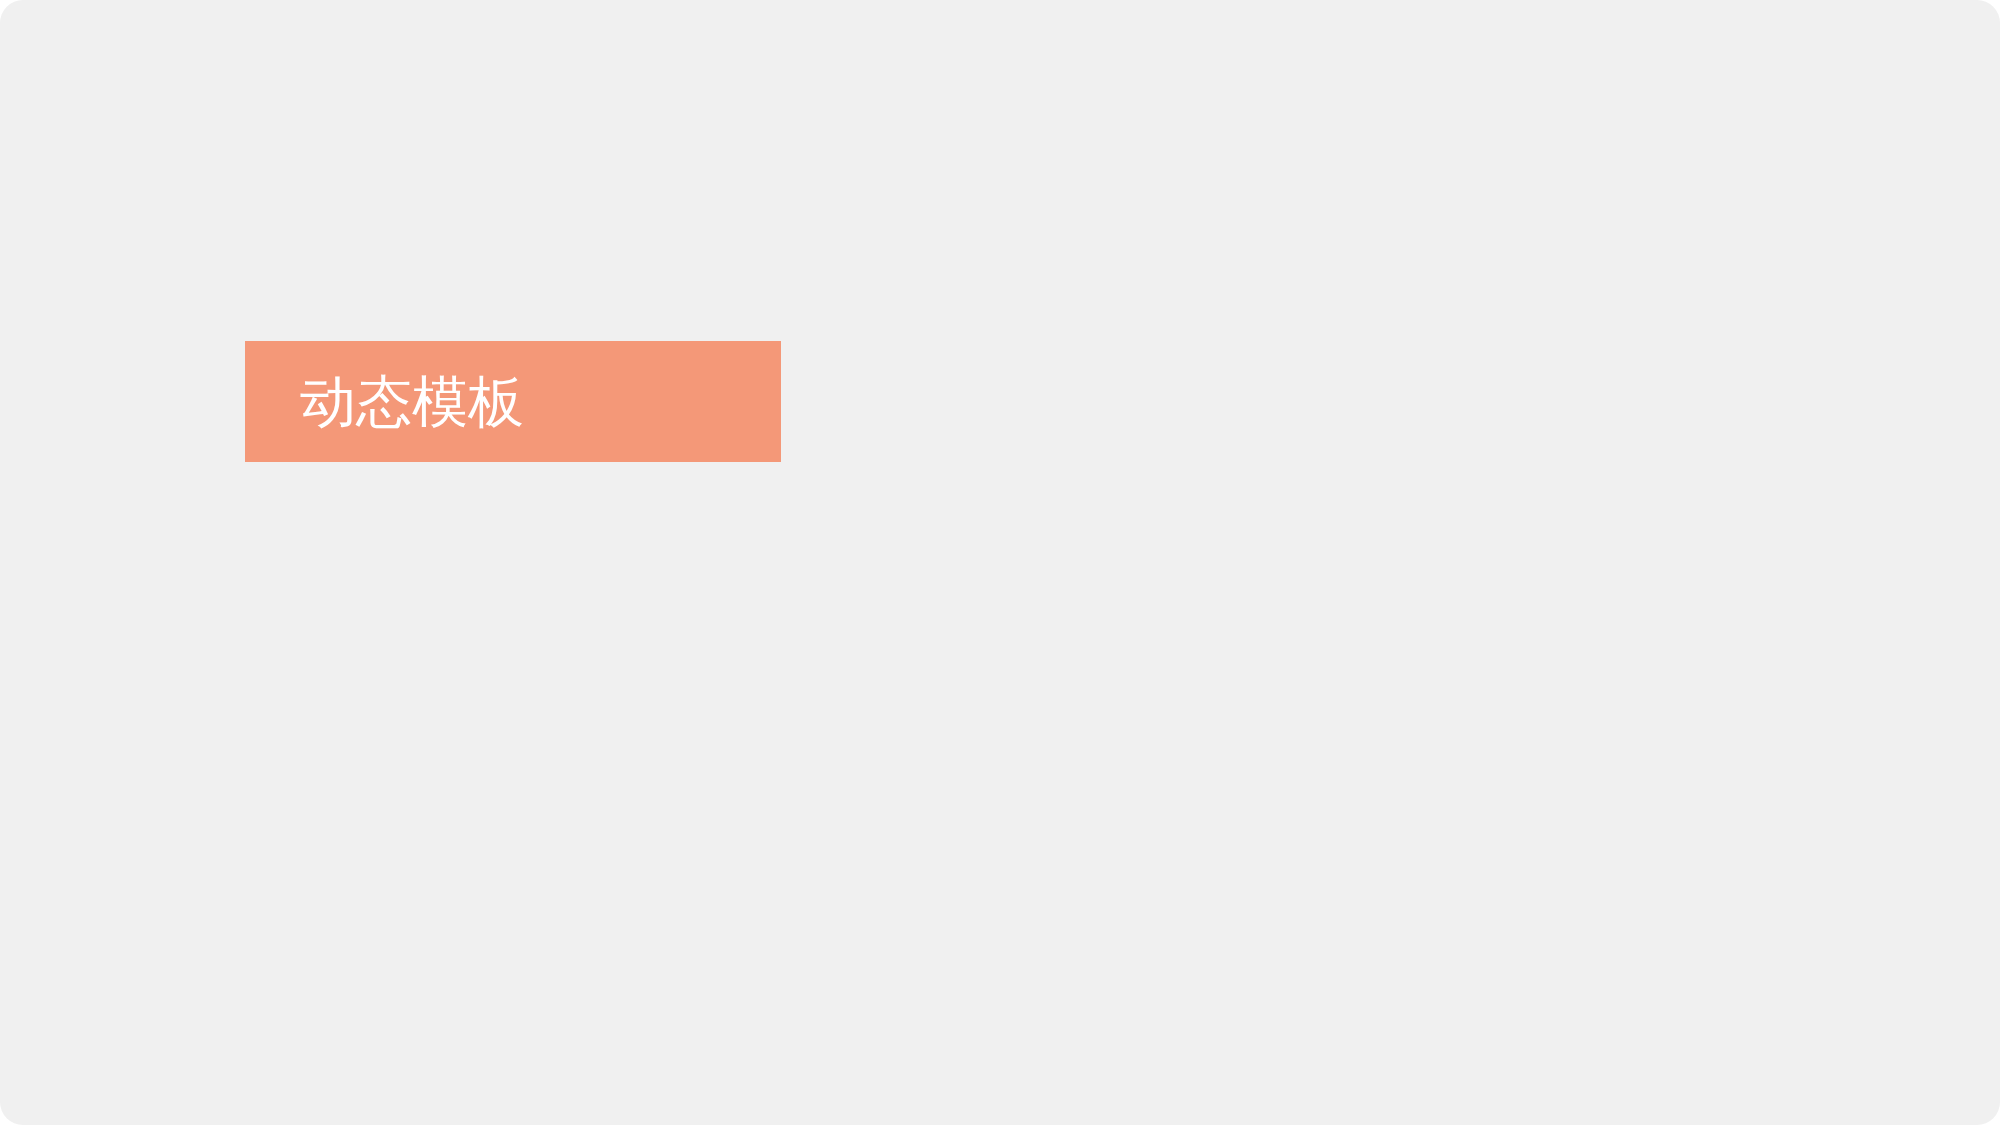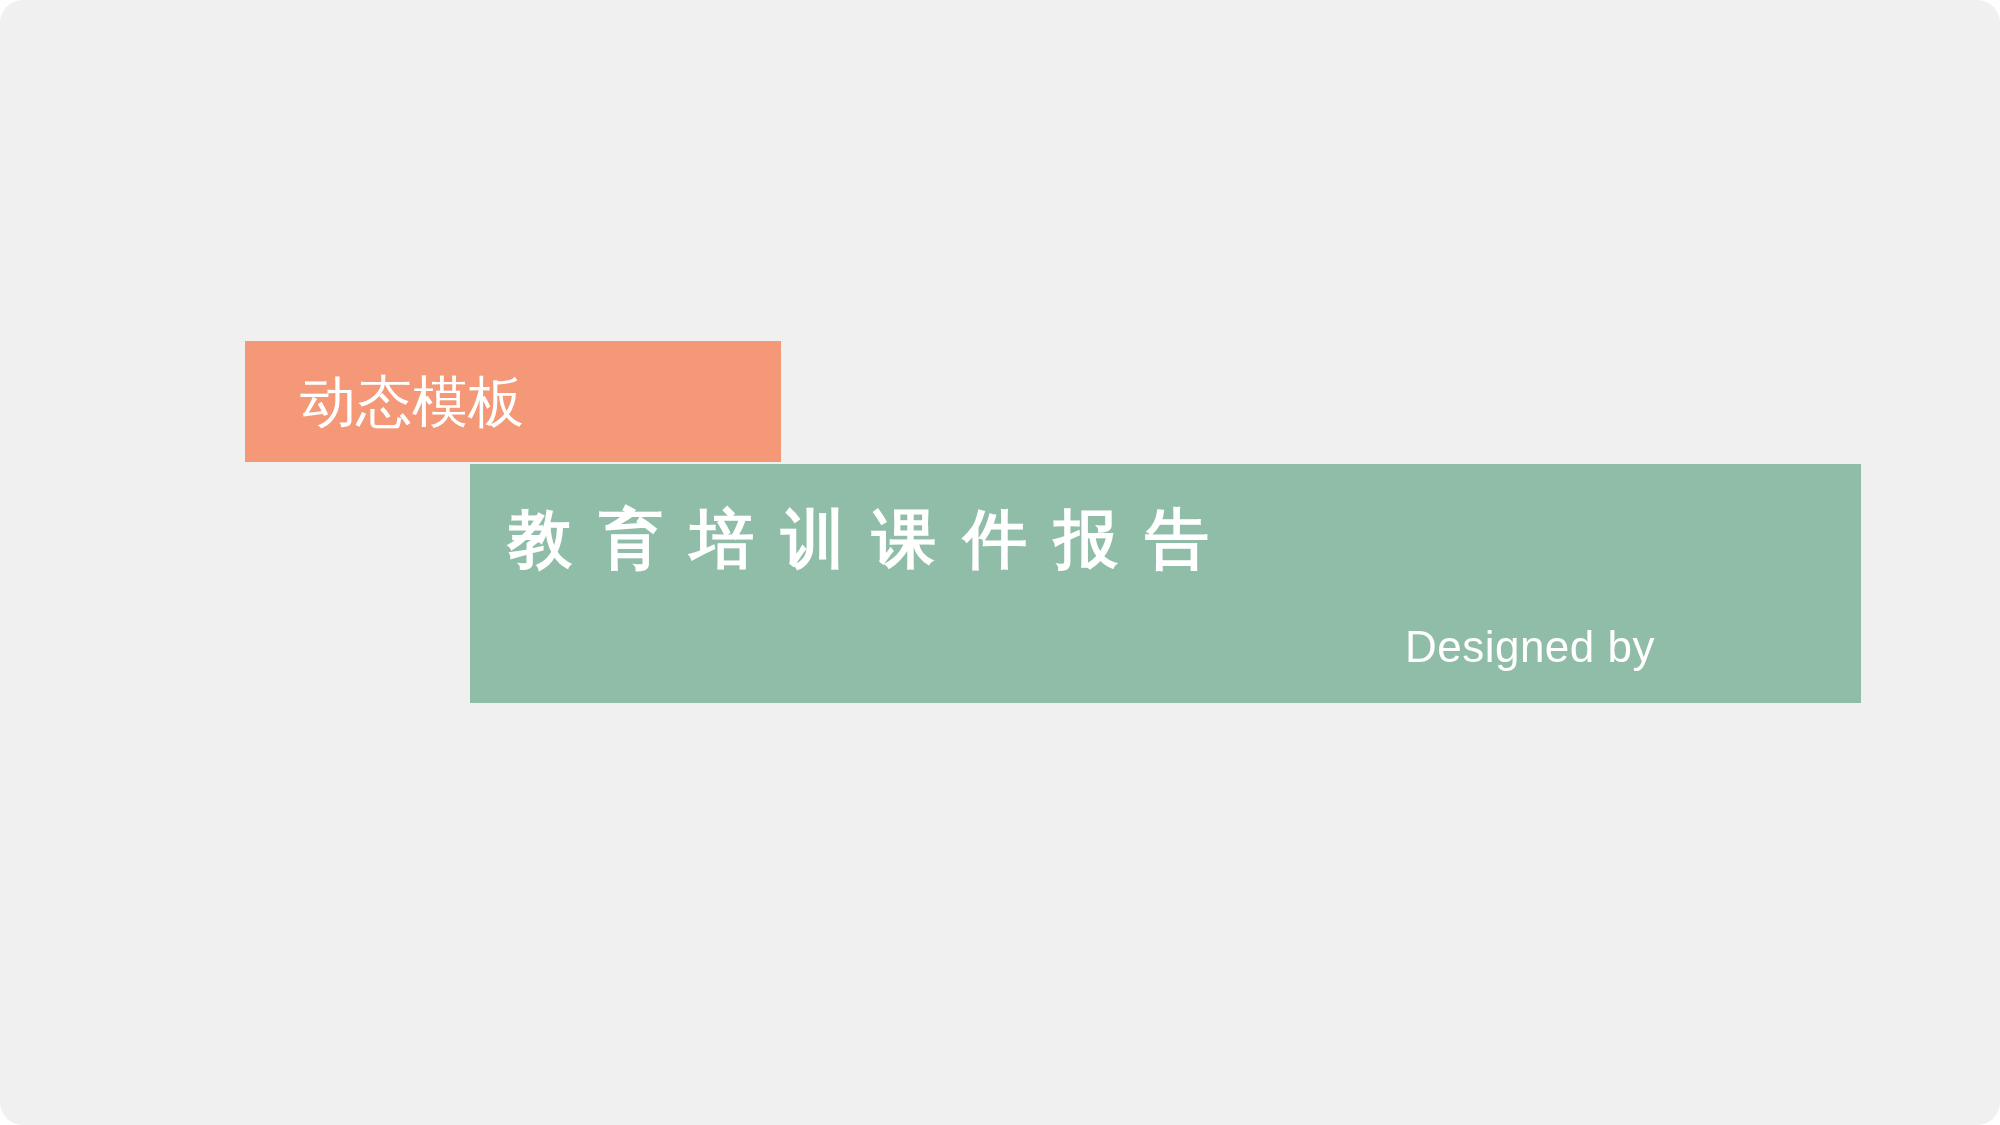--- a/index.html
+++ b/index.html
@@ -84,18 +84,14 @@
 </style>
 </head>
 <body>
 
 <div id="slide-canvas">
 
   <div id="subtitle-banner">
     <div id="subtitle-text">动态模板</div>
   </div>
 
-  <div id="title-banner">
-    <div id="main-title">教育培训课件报告</div>
-    <div id="designed-by">Designed by</div>
-  </div>
 
 </div>
 
 </body></html>

